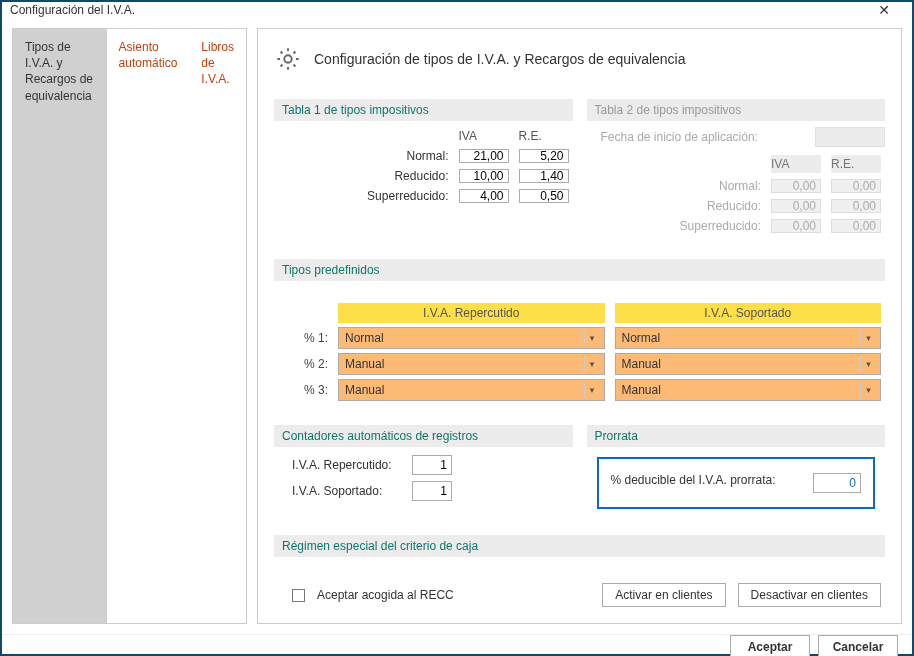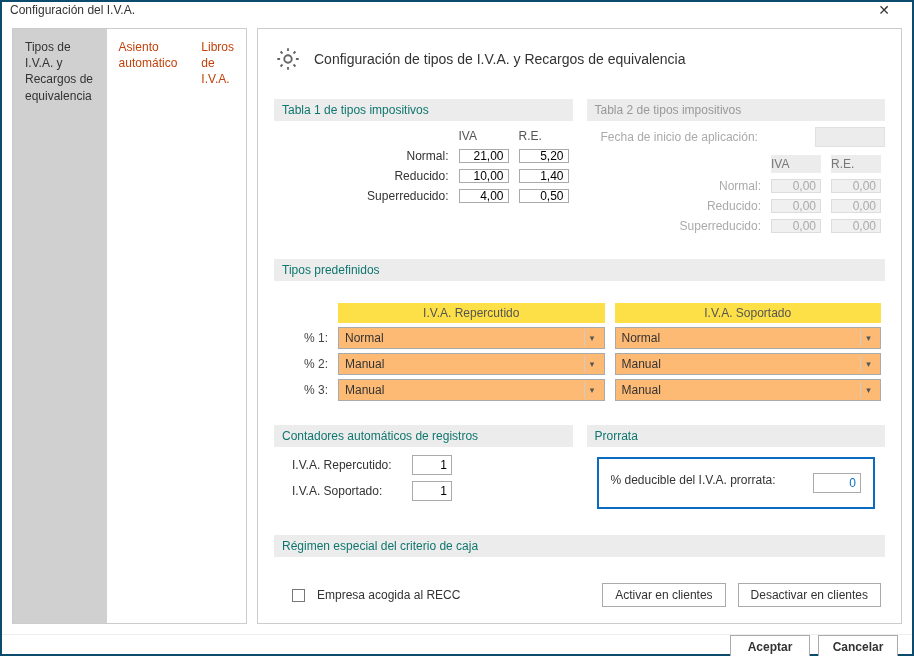--- a/index.html
+++ b/index.html
@@ -199,21 +199,21 @@
               <span class="plbl">% deducible del I.V.A. prorrata:</span>
               <input class="prorrata-input" value="0" style="">
             </div>
           </div>
         </div>
       </div>
 
       <div class="section-label">Régimen especial del criterio de caja</div>
       <div class="recc-body">
         <span class="checkbox"></span>
-        <span class="chk-label">Empresa acogida al RECC</span>
+        <span class="chk-label">Aceptar acogida al RECC</span>
         <span class="btn">Activar en clientes</span>
         <span class="btn">Desactivar en clientes</span>
       </div>
 
     </div>
   </div>
 
   <div class="footer">
     <span class="btn">Aceptar</span>
     <span class="btn">Cancelar</span>

